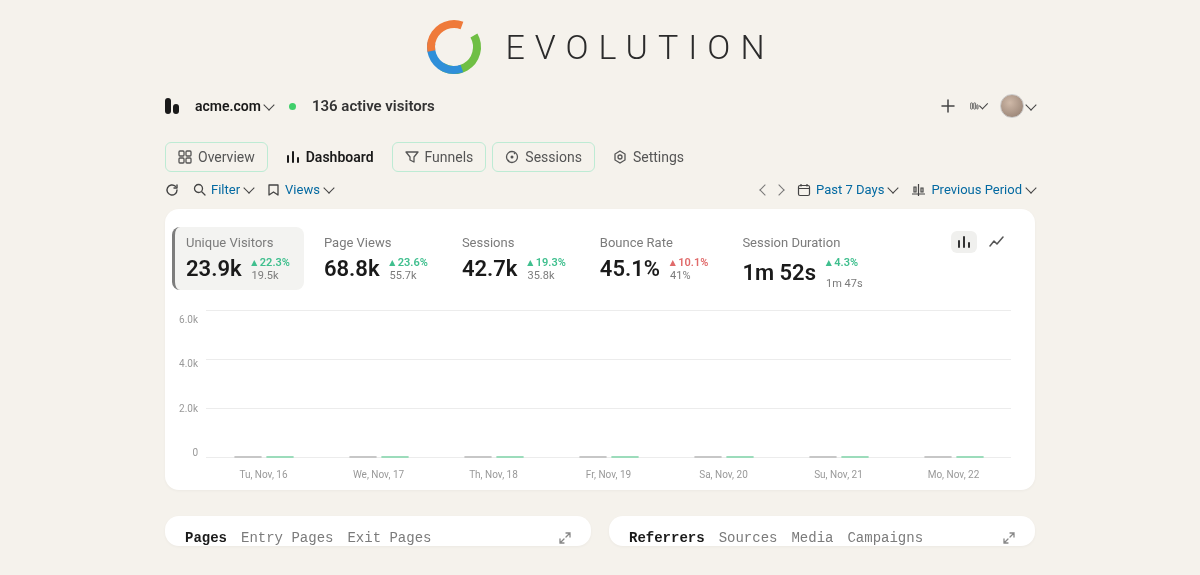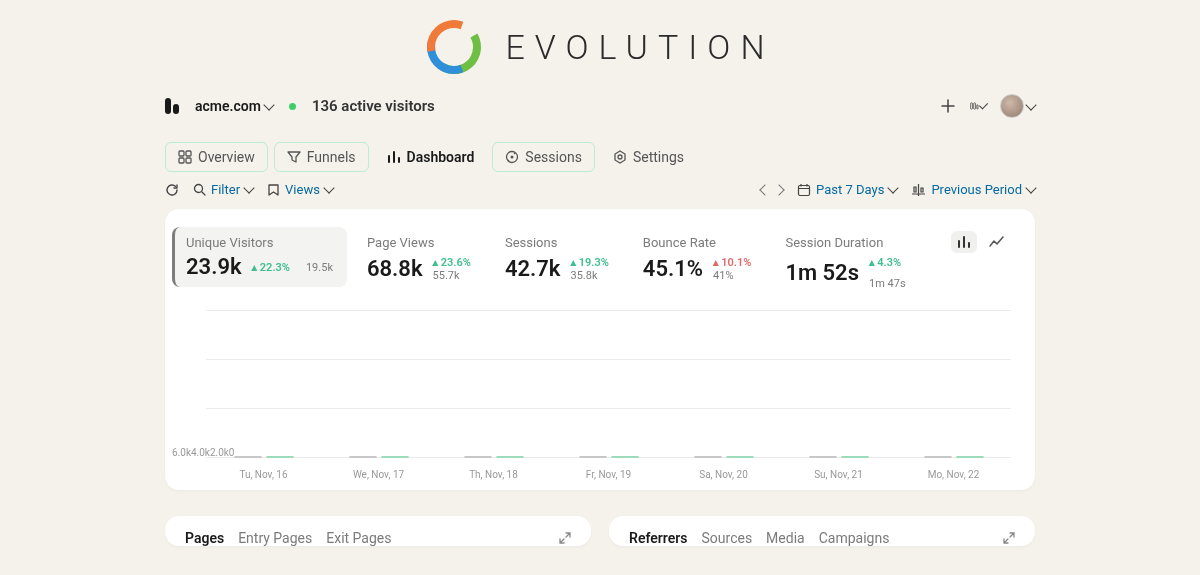--- a/index.html
+++ b/index.html
@@ -58,36 +58,36 @@
   .metric .row2{display:flex;align-items:center;gap:8px;margin-top:2px;font-size:11px;}
   .delta{display:flex;align-items:center;gap:2px;font-weight:600;}
   .delta.up{color:var(--green);}
   .delta.down{color:var(--red);}
   .prev{color:var(--sub);}
   .chart-toggle{margin-left:auto;display:flex;gap:6px;align-items:center;color:#555;margin-top:4px;}
   .chart-toggle span{padding:4px 6px;border-radius:6px;}
   .chart-toggle span.on{background:#f0f0ee;}
   
   .chart-wrap{display:flex;margin-top:12px;height:170px;}
-  .yaxis{display:flex;flex-direction:row;justify-content:space-between;align-items:flex-end;font-size:10px;color:#999;padding:4px 8px 22px 0;width:34px;}
+  .yaxis{display:flex;flex-direction:column;justify-content:space-between;align-items:flex-end;font-size:10px;color:#999;padding:4px 8px 22px 0;width:34px;}
   .plot{flex:1;position:relative;}
   .grid{position:absolute;inset:0 0 22px 0;display:flex;flex-direction:column;justify-content:space-between;}
   .grid div{border-top:1px solid var(--grid);height:0;}
   .bars{position:absolute;left:0;right:0;top:4px;bottom:22px;display:flex;justify-content:space-around;align-items:flex-end;}
   .grp{display:flex;align-items:flex-end;gap:4px;width:12%;justify-content:center;}
   .bar{width:28px;border-radius:1px;}
   .bar.a{background:linear-gradient(#e2e2e2,#d4d4d4);border:1px solid #c7c7c7;}
   .bar.b{background:var(--green-light);border:1px solid #9cdcbb;}
   .xaxis{position:absolute;left:0;right:0;bottom:0;display:flex;justify-content:space-around;font-size:10px;color:#999;}
   .xaxis span{width:12%;text-align:center;}
   
   .bottom{display:flex;gap:18px;margin-top:14px;}
   .bottom .card{flex:1;padding:14px 20px 0 20px;}
   .bottom-tabs{display:flex;align-items:center;gap:14px;font-size:14px;}
-  .bottom-tabs .bt{color:var(--sub);cursor:pointer;}
+  .bottom-tabs .bt{color:var(--sub);cursor:pointer;font-family:Liberation Mono, monospace;}
   .bottom-tabs .bt.on{color:#1a1a1a;font-weight:600;}
   .bottom-tabs .expand{margin-left:auto;color:#999;cursor:pointer;}
   svg{display:block;}
 </style>
 </head>
 <body>
 
 <div class="container">
 
   <div class="logo-row">
@@ -140,35 +140,35 @@
         <span class="ticon">
           <svg width="14" height="14" viewBox="0 0 14 14">
             <rect x="1" y="1" width="5" height="5" rx="1" fill="none" stroke="currentColor" stroke-width="1.3"></rect>
             <rect x="8" y="1" width="5" height="5" rx="1" fill="none" stroke="currentColor" stroke-width="1.3"></rect>
             <rect x="1" y="8" width="5" height="5" rx="1" fill="none" stroke="currentColor" stroke-width="1.3"></rect>
             <rect x="8" y="8" width="5" height="5" rx="1" fill="none" stroke="currentColor" stroke-width="1.3"></rect>
           </svg>
         </span>
         <span>Overview</span>
       </div>
+      <div class="tab active">
+        <span class="ticon">
+          <svg width="14" height="14" viewBox="0 0 14 14">
+            <path d="M2 12V6M7 12V2M12 12V8" stroke="currentColor" stroke-width="2" stroke-linecap="round"></path>
+          </svg>
+        </span>
+        <span>Dashboard</span>
+      </div>
       <div class="tab outlined">
         <span class="ticon">
           <svg width="14" height="14" viewBox="0 0 14 14">
             <path d="M1 2h12L9 7v5l-4-2V7z" fill="none" stroke="currentColor" stroke-width="1.3" stroke-linejoin="round"></path>
           </svg>
         </span>
         <span>Funnels</span>
-      </div>
-      <div class="tab active">
-        <span class="ticon">
-          <svg width="14" height="14" viewBox="0 0 14 14">
-            <path d="M2 12V6M7 12V2M12 12V8" stroke="currentColor" stroke-width="2" stroke-linecap="round"></path>
-          </svg>
-        </span>
-        <span>Dashboard</span>
       </div>
       <div class="tab outlined">
         <span class="ticon">
           <svg width="14" height="14" viewBox="0 0 14 14">
             <circle cx="7" cy="7" r="5.5" fill="none" stroke="currentColor" stroke-width="1.3"></circle>
             <circle cx="7" cy="7" r="1.5" fill="currentColor"></circle>
             <path d="M9 4l1-1M4 10l-1 1" stroke="currentColor" stroke-width="1.3"></path>
           </svg>
         </span>
         <span>Sessions</span>
@@ -229,21 +229,21 @@
       </span>
     </div>
   </div>
 
   <div class="card">
     <div class="metrics" id="metrics-row">
         <div class="metric sel">
           <div class="label">Unique Visitors</div>
           <div style="display: flex; align-items: center; gap: 10px; flex-direction: row;">
             <div class="val">23.9k</div>
-            <div class="row2" style="flex-direction: row; align-items: flex-start; gap: 16px;">
+            <div class="row2" style="flex-direction: column; align-items: flex-start; gap: 0px;">
               <span class="delta up">▴ 22.3%</span>
               <span class="prev">19.5k</span>
             </div>
           </div>
         </div>
         <div class="metric">
           <div class="label">Page Views</div>
           <div style="display: flex; align-items: center; gap: 10px; flex-direction: row;">
             <div class="val">68.8k</div>
             <div class="row2" style="flex-direction: column; align-items: flex-start; gap: 0px;">

